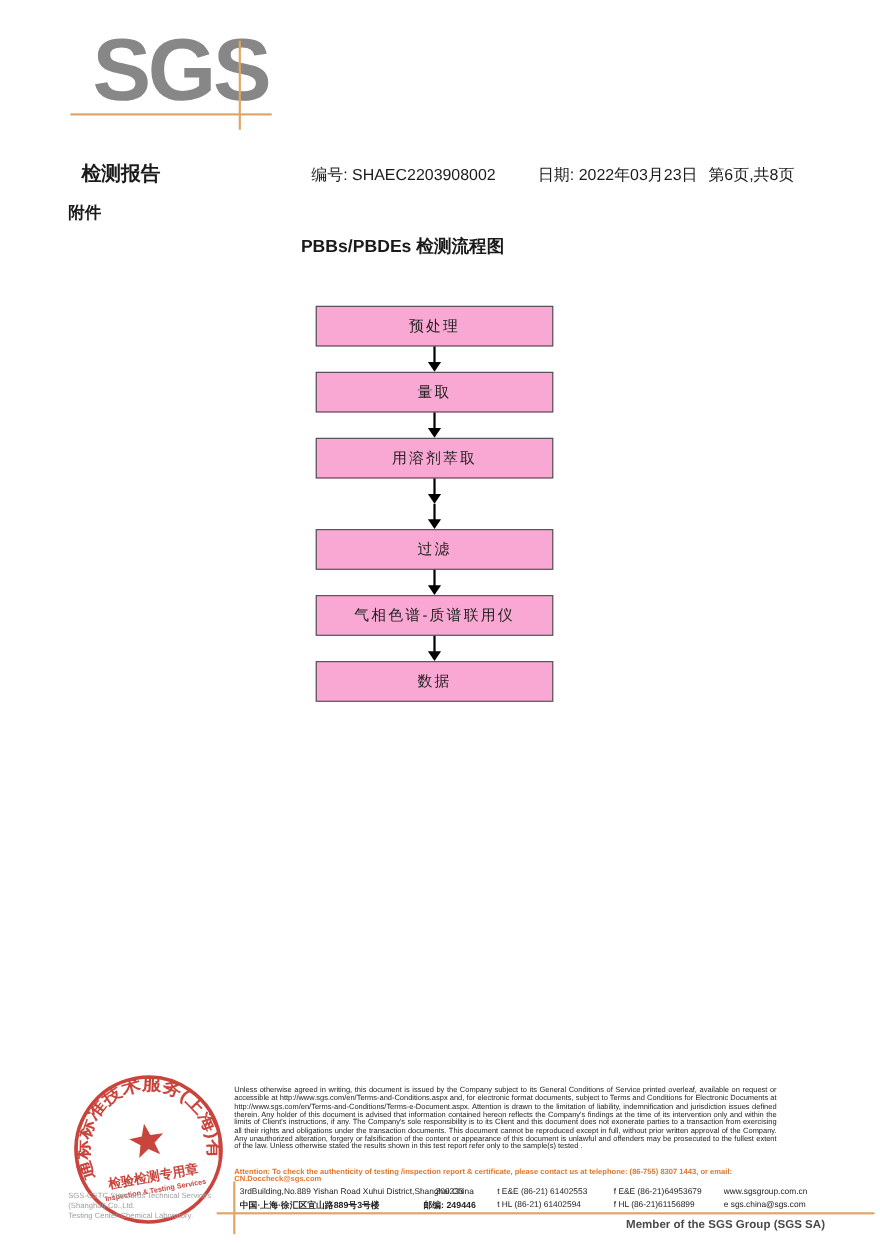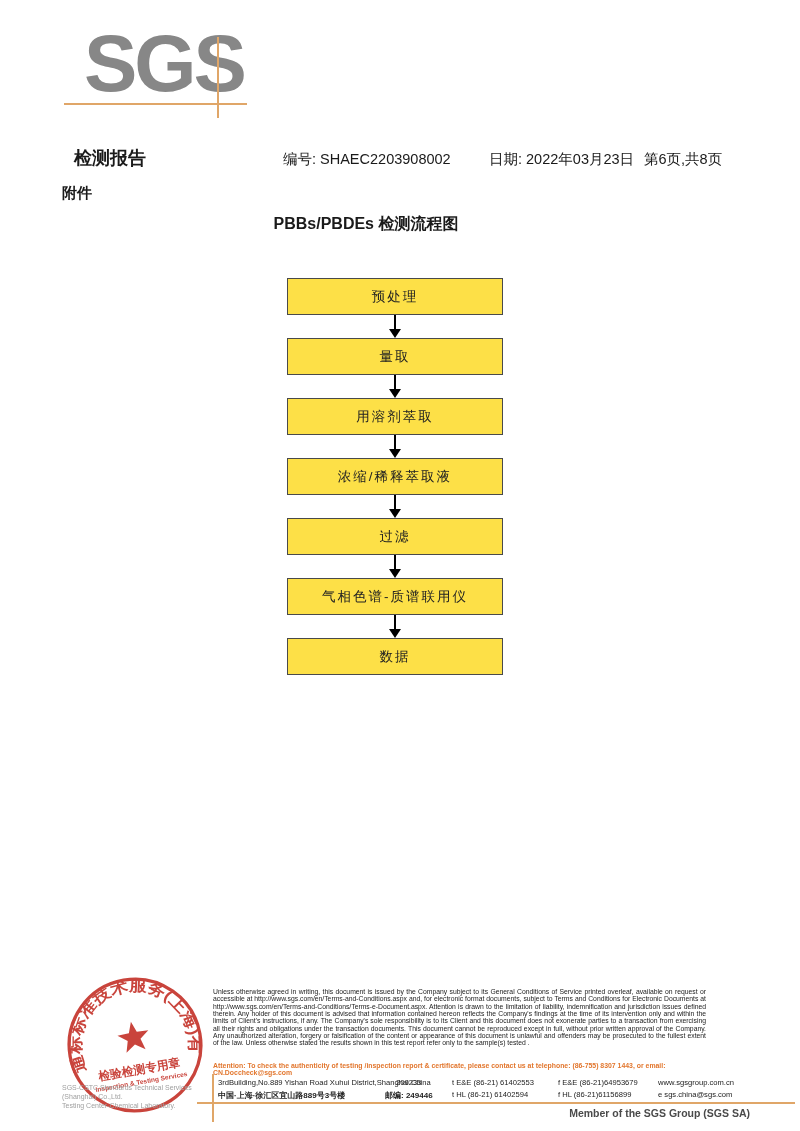--- a/index.html
+++ b/index.html
@@ -24,21 +24,21 @@
   .attachment{position:absolute;left:62px;top:184px;font-size:15px;font-weight:bold;}
   
   .flow-title{position:absolute;left:0;top:214px;width:732px;text-align:center;font-size:16px;font-weight:bold;}
   .flow-steps{
     position:absolute;left:287px;top:278px;width:216px;
     display:flex;flex-direction:column;align-items:stretch;
   }
   .flow-box{
     height:37px;border:1px solid #4a4a4a;box-sizing:border-box;
     display:flex;align-items:center;justify-content:center;
-    font-size:13.5px;letter-spacing:2px;color:#222;background:#fde047;
+    font-size:13.5px;letter-spacing:2px;color:#222;background:#f9a8d4;
   }
   .flow-arrow{height:23px;display:flex;flex-direction:column;align-items:center;}
   .flow-arrow .stem{width:2.5px;flex:1;background:#000;}
   .flow-arrow .head{
     width:0;height:0;margin-top:-1px;
     border-left:6px solid transparent;border-right:6px solid transparent;border-top:9px solid #000;
   }
   
   .legal{
     position:absolute;left:213px;top:988px;width:493px;
@@ -91,21 +91,20 @@
       <div class="flow-box">量取</div>
       <div class="flow-arrow">
         <span class="stem"></span>
         <span class="head"></span>
       </div>
       <div class="flow-box">用溶剂萃取</div>
       <div class="flow-arrow">
         <span class="stem"></span>
         <span class="head"></span>
       </div>
-      <div class="flow-box">浓缩/稀释萃取液</div>
       <div class="flow-arrow">
         <span class="stem"></span>
         <span class="head"></span>
       </div>
       <div class="flow-box">过滤</div>
       <div class="flow-arrow">
         <span class="stem"></span>
         <span class="head"></span>
       </div>
       <div class="flow-box">气相色谱-质谱联用仪</div>

